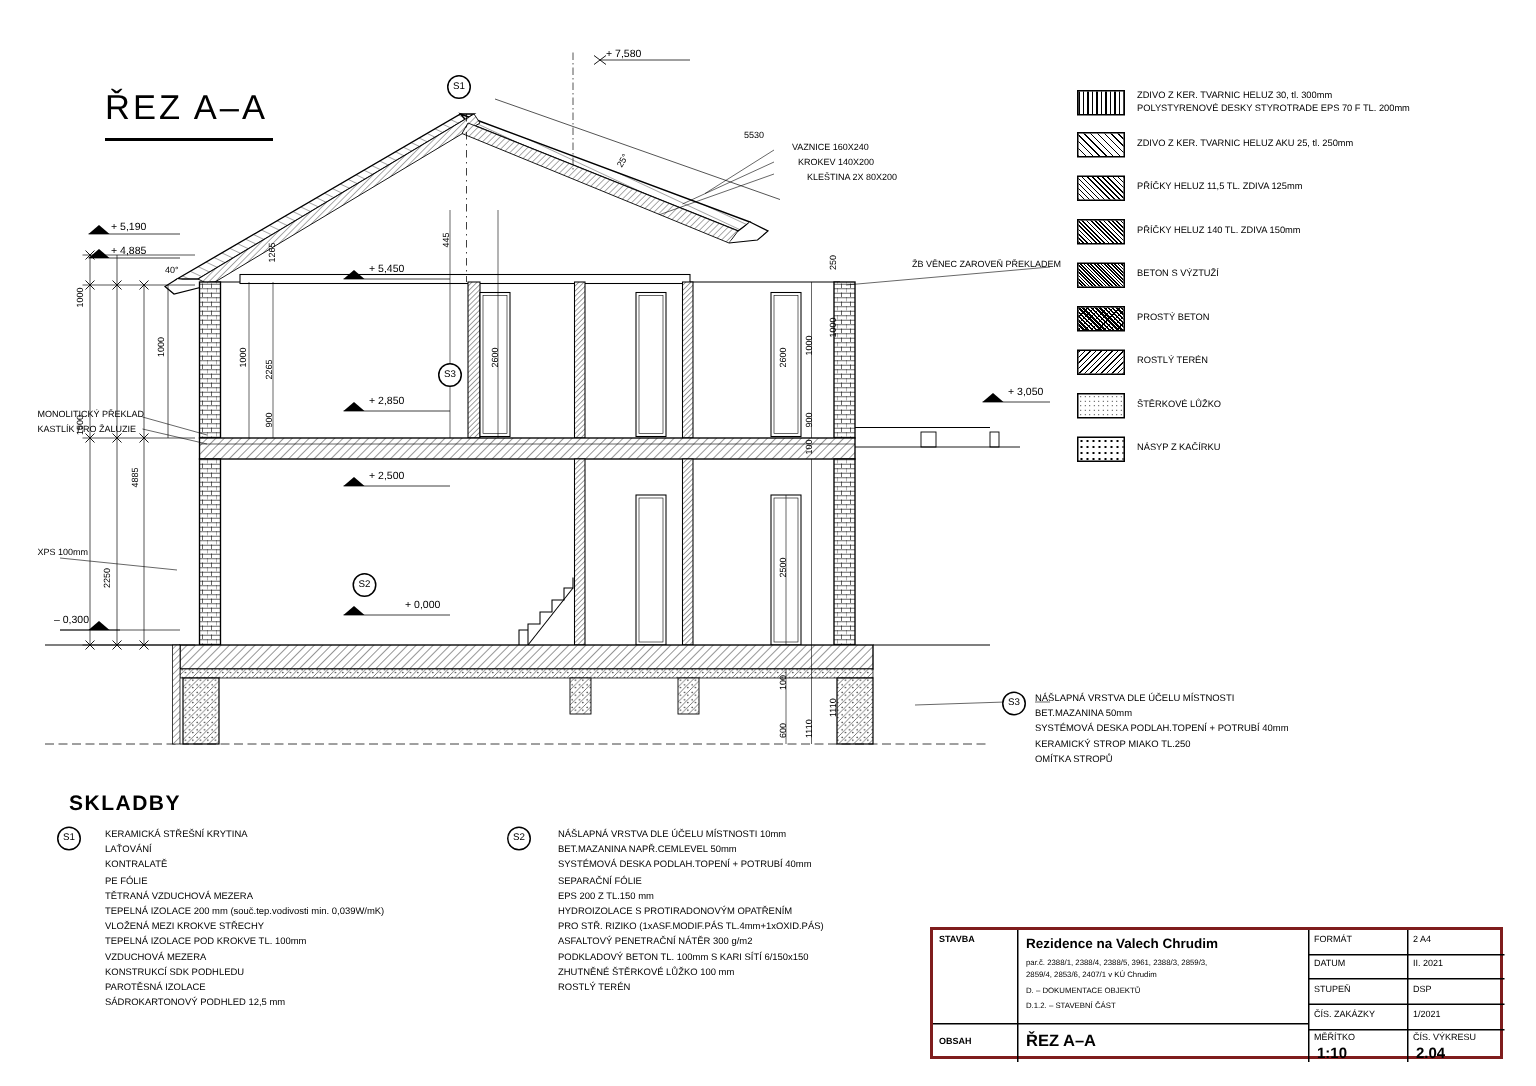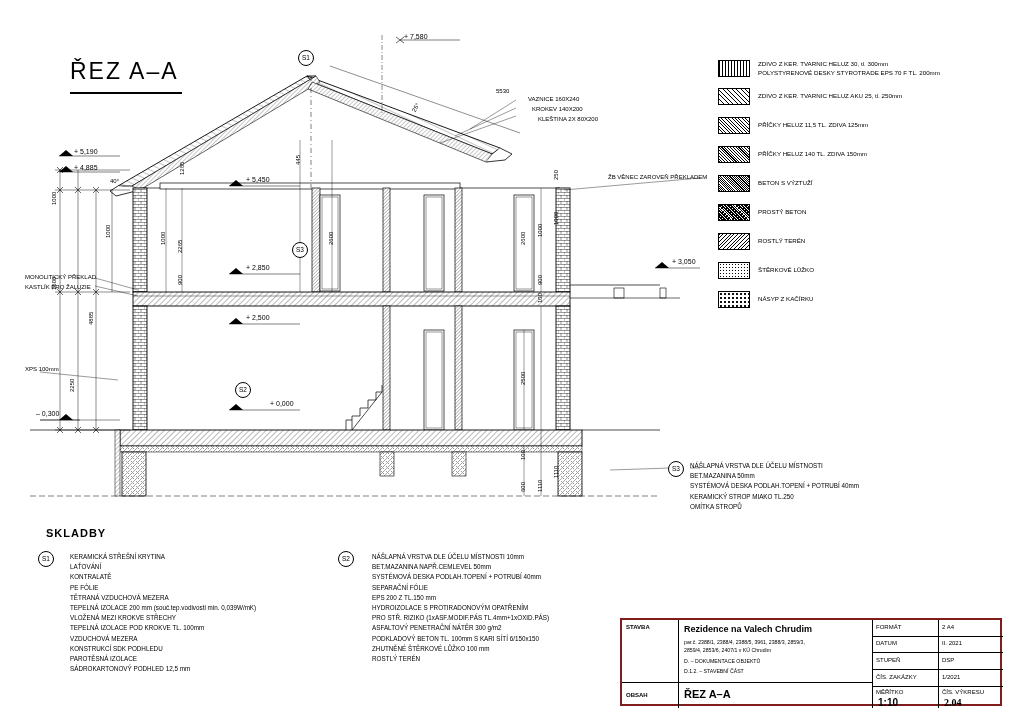--- a/index.html
+++ b/index.html
@@ -27,21 +27,21 @@
   .legend-txt{font-size:6.2px;line-height:1.45;}
   .hatch-a{background-image:repeating-linear-gradient(90deg,#000 0 0.7px,transparent 0.7px 3px);}
   .hatch-b{background-image:repeating-linear-gradient(45deg,#000 0 0.7px,transparent 0.7px 3.2px);}
   .hatch-c{background-image:repeating-linear-gradient(45deg,#000 0 0.7px,transparent 0.7px 2.4px);}
   .hatch-d{background-image:repeating-linear-gradient(45deg,#000 0 0.8px,transparent 0.8px 2px);}
   .hatch-e{background-image:repeating-linear-gradient(45deg,#000 0 0.8px,transparent 0.8px 1.6px);}
   .hatch-f{background-image:repeating-linear-gradient(45deg,#000 0 1.1px,transparent 1.1px 2px),repeating-linear-gradient(-45deg,#000 0 0.6px,transparent 0.6px 3px);}
   .hatch-g{background-image:repeating-linear-gradient(135deg,#000 0 0.8px,transparent 0.8px 2.6px);}
   .dots{background-image:radial-gradient(#000 0.5px, transparent 0.6px);background-size:3px 3px;}
   .dots2{background-image:radial-gradient(#000 0.7px, transparent 0.8px);background-size:4px 4px;}
-  .skladby-title{font-size:11px;font-weight:bold;letter-spacing:1px;}
+  .skladby-title{font-size:14px;font-weight:bold;letter-spacing:1px;}
   .sk-list{font-size:6.3px;line-height:1.62;}
   .tb{position:absolute;border:2px solid #7f1d1d;box-sizing:border-box;}
   .tb-cell{position:absolute;box-sizing:border-box;font-size:6px;}
   svg{display:block;}
 </style>
 </head>
 <body>
 
 <div id="sheet">
 
@@ -401,16 +401,16 @@
     <div class="tb-cell" style="left:254px;top:20px;">DATUM</div>
     <div class="tb-cell" style="left:320px;top:20px;">II. 2021</div>
     <div class="tb-cell" style="left:254px;top:37px;">STUPEŇ</div>
     <div class="tb-cell" style="left:320px;top:37px;">DSP</div>
     <div class="tb-cell" style="left:254px;top:54px;">ČÍS. ZAKÁZKY</div>
     <div class="tb-cell" style="left:320px;top:54px;">1/2021</div>
 
     <div class="tb-cell" style="left:254px;top:69px;">MĚŘÍTKO</div>
     <div class="tb-cell bold" style="left:256px;top:77px;font-size:10px;">1:10</div>
     <div class="tb-cell" style="left:320px;top:69px;">ČÍS. VÝKRESU</div>
-    <div class="tb-cell bold" style="left:322px;top:77px;font-size:10px;font-family:Liberation Serif, serif;">2.04</div>
+    <div class="tb-cell bold" style="left:322px;top:77px;font-size:10px;">2.04</div>
   </div>
 
 </div>
 
 </body></html>

